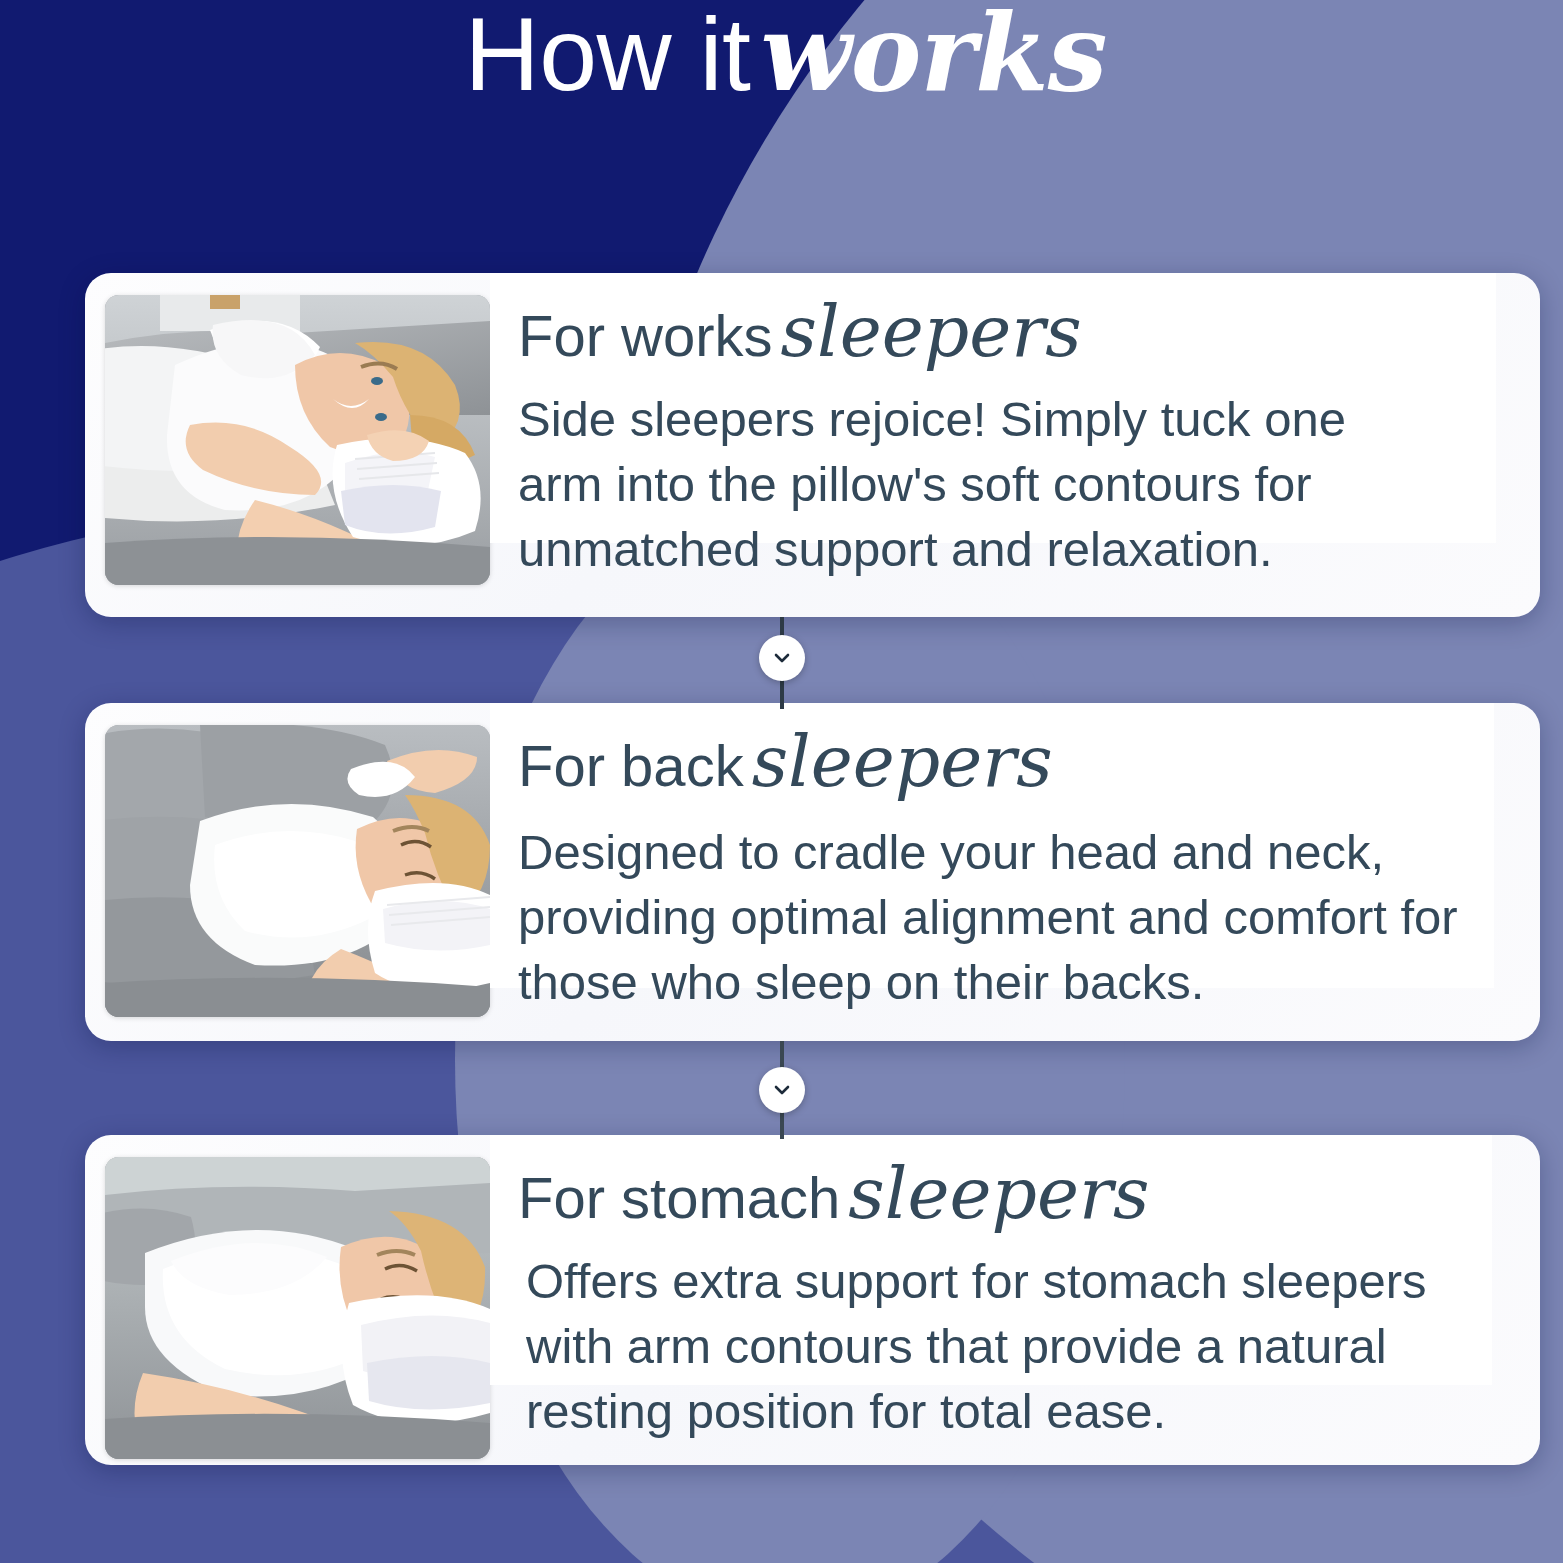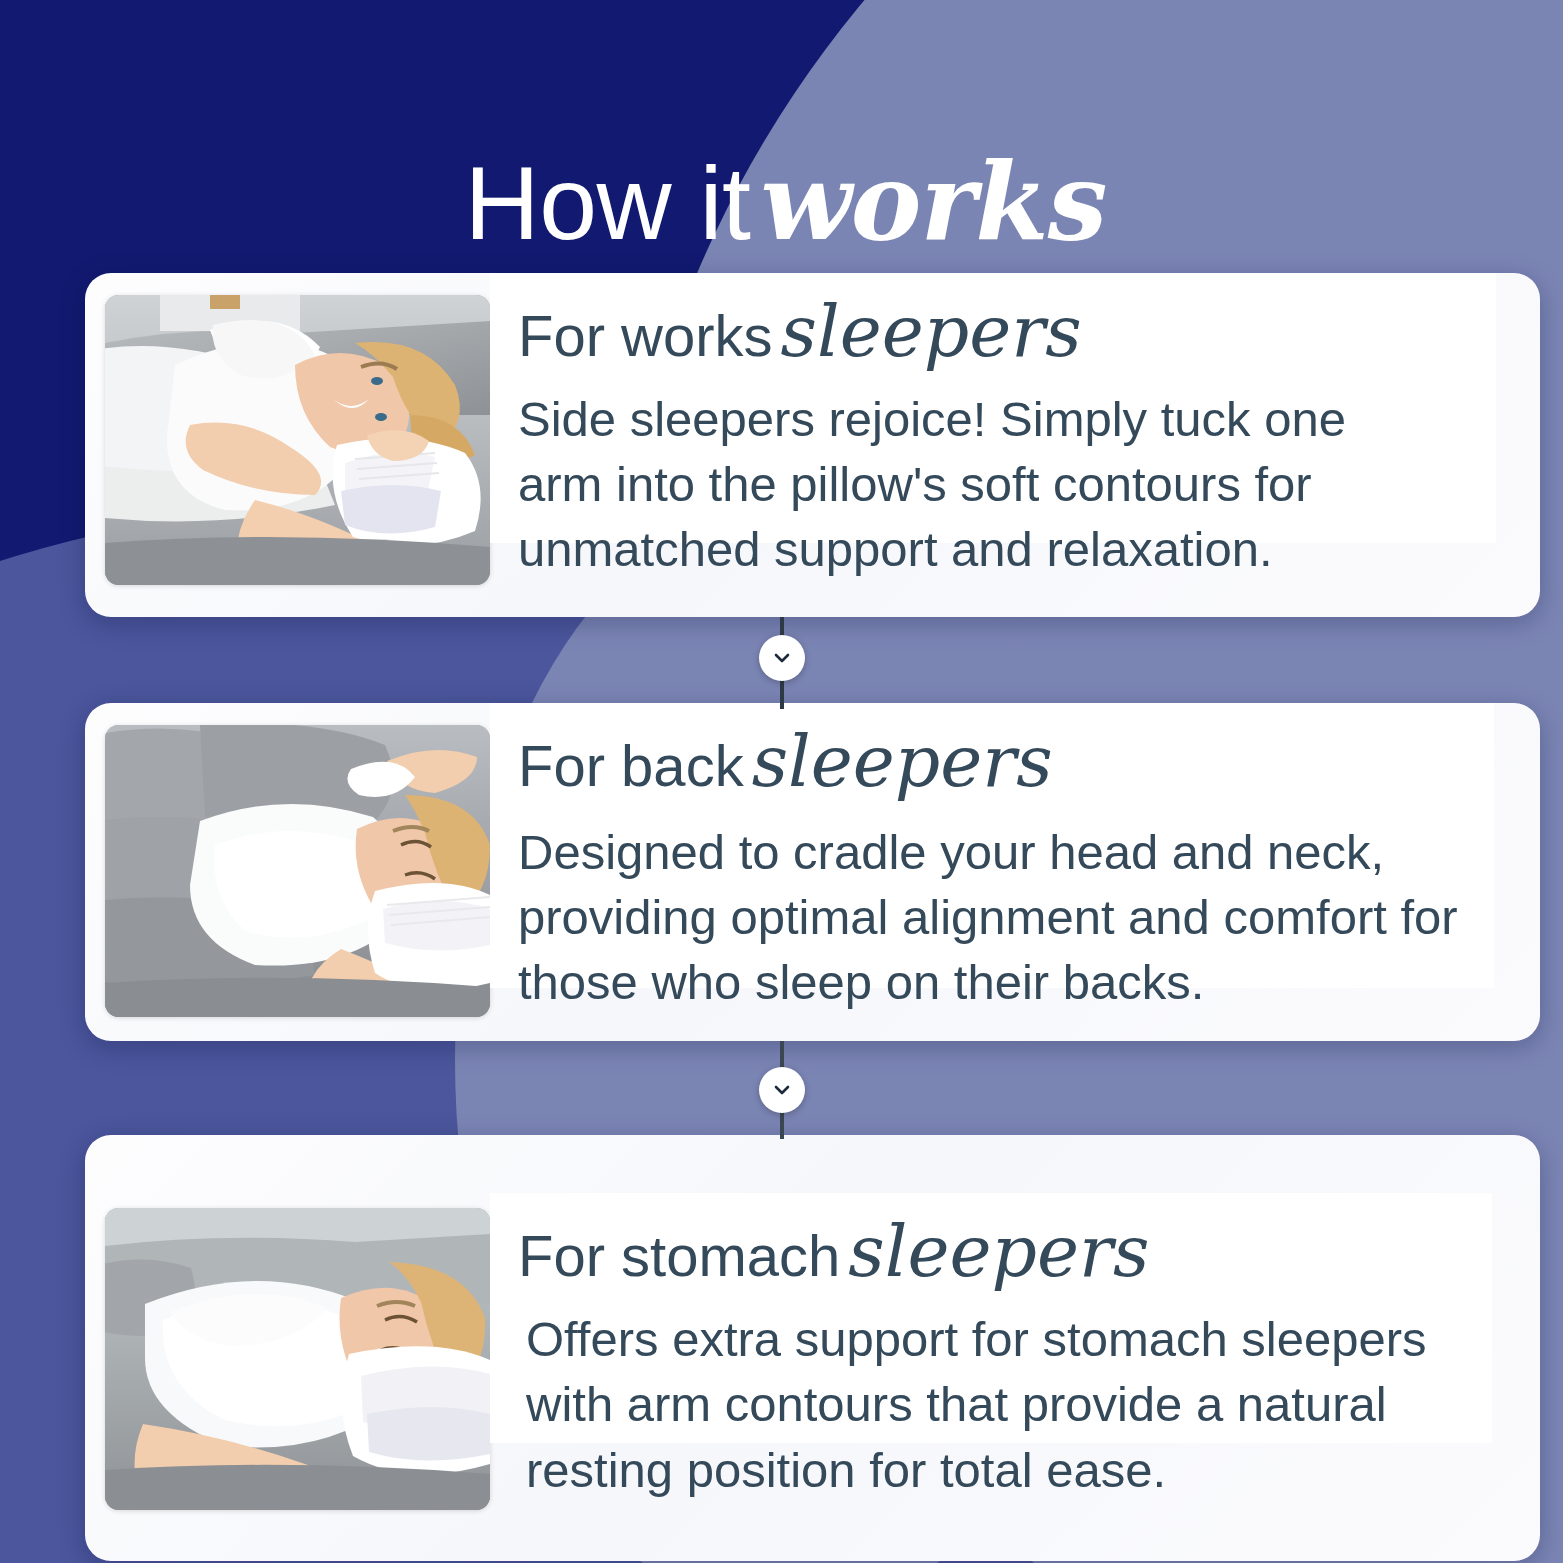--- a/index.html
+++ b/index.html
@@ -10,21 +10,21 @@
     position:relative;
     overflow:hidden;
   }
 
   
   #bg { position:absolute; inset:0; z-index:0; }
 
   
   .title-wrap{
     position:absolute; top:0; left:0; width:1563px; height:255px;
-    display:flex; align-items:flex-end; justify-content:center;
+    display:flex; align-items:flex-start; justify-content:center;
     z-index:3;
     padding-left:8px;
   }
   .title{
     font-size:104px; line-height:1; color:#ffffff; white-space:nowrap;
     letter-spacing:-0.5px;
   }
   .title .sans{ font-family:"Liberation Sans", sans-serif; font-weight:400; }
   .title .serif{
     font-family:"DejaVu Serif","Liberation Serif", serif;
@@ -37,21 +37,21 @@
 
   .card{
     position:absolute; left:85px; width:1455px;
     background:linear-gradient(135deg,#fdfdfe 0%,#f6f7fb 45%,#fbfbfd 100%);
     border-radius:26px;
     box-shadow:0 6px 26px rgba(8,14,60,.28);
     display:flex; align-items:flex-start; overflow:hidden;
   }
   .card-1{ top:273px; height:344px; }
   .card-2{ top:703px; height:338px; }
-  .card-3{ top:1135px; height:426px;align-items:center; }
+  .card-3{ top:1135px; height:330px; }
 
   .thumb{
     flex:0 0 auto; width:385px; border-radius:14px;
     margin:22px 0 0 20px; overflow:hidden; position:relative;
     background:#9aa0a6;
     box-shadow:0 1px 5px rgba(0,0,0,.15);
   }
   .card-1 .thumb{ height:290px; }
   .card-2 .thumb{ height:292px; }
   .card-3 .thumb{ height:302px; }

